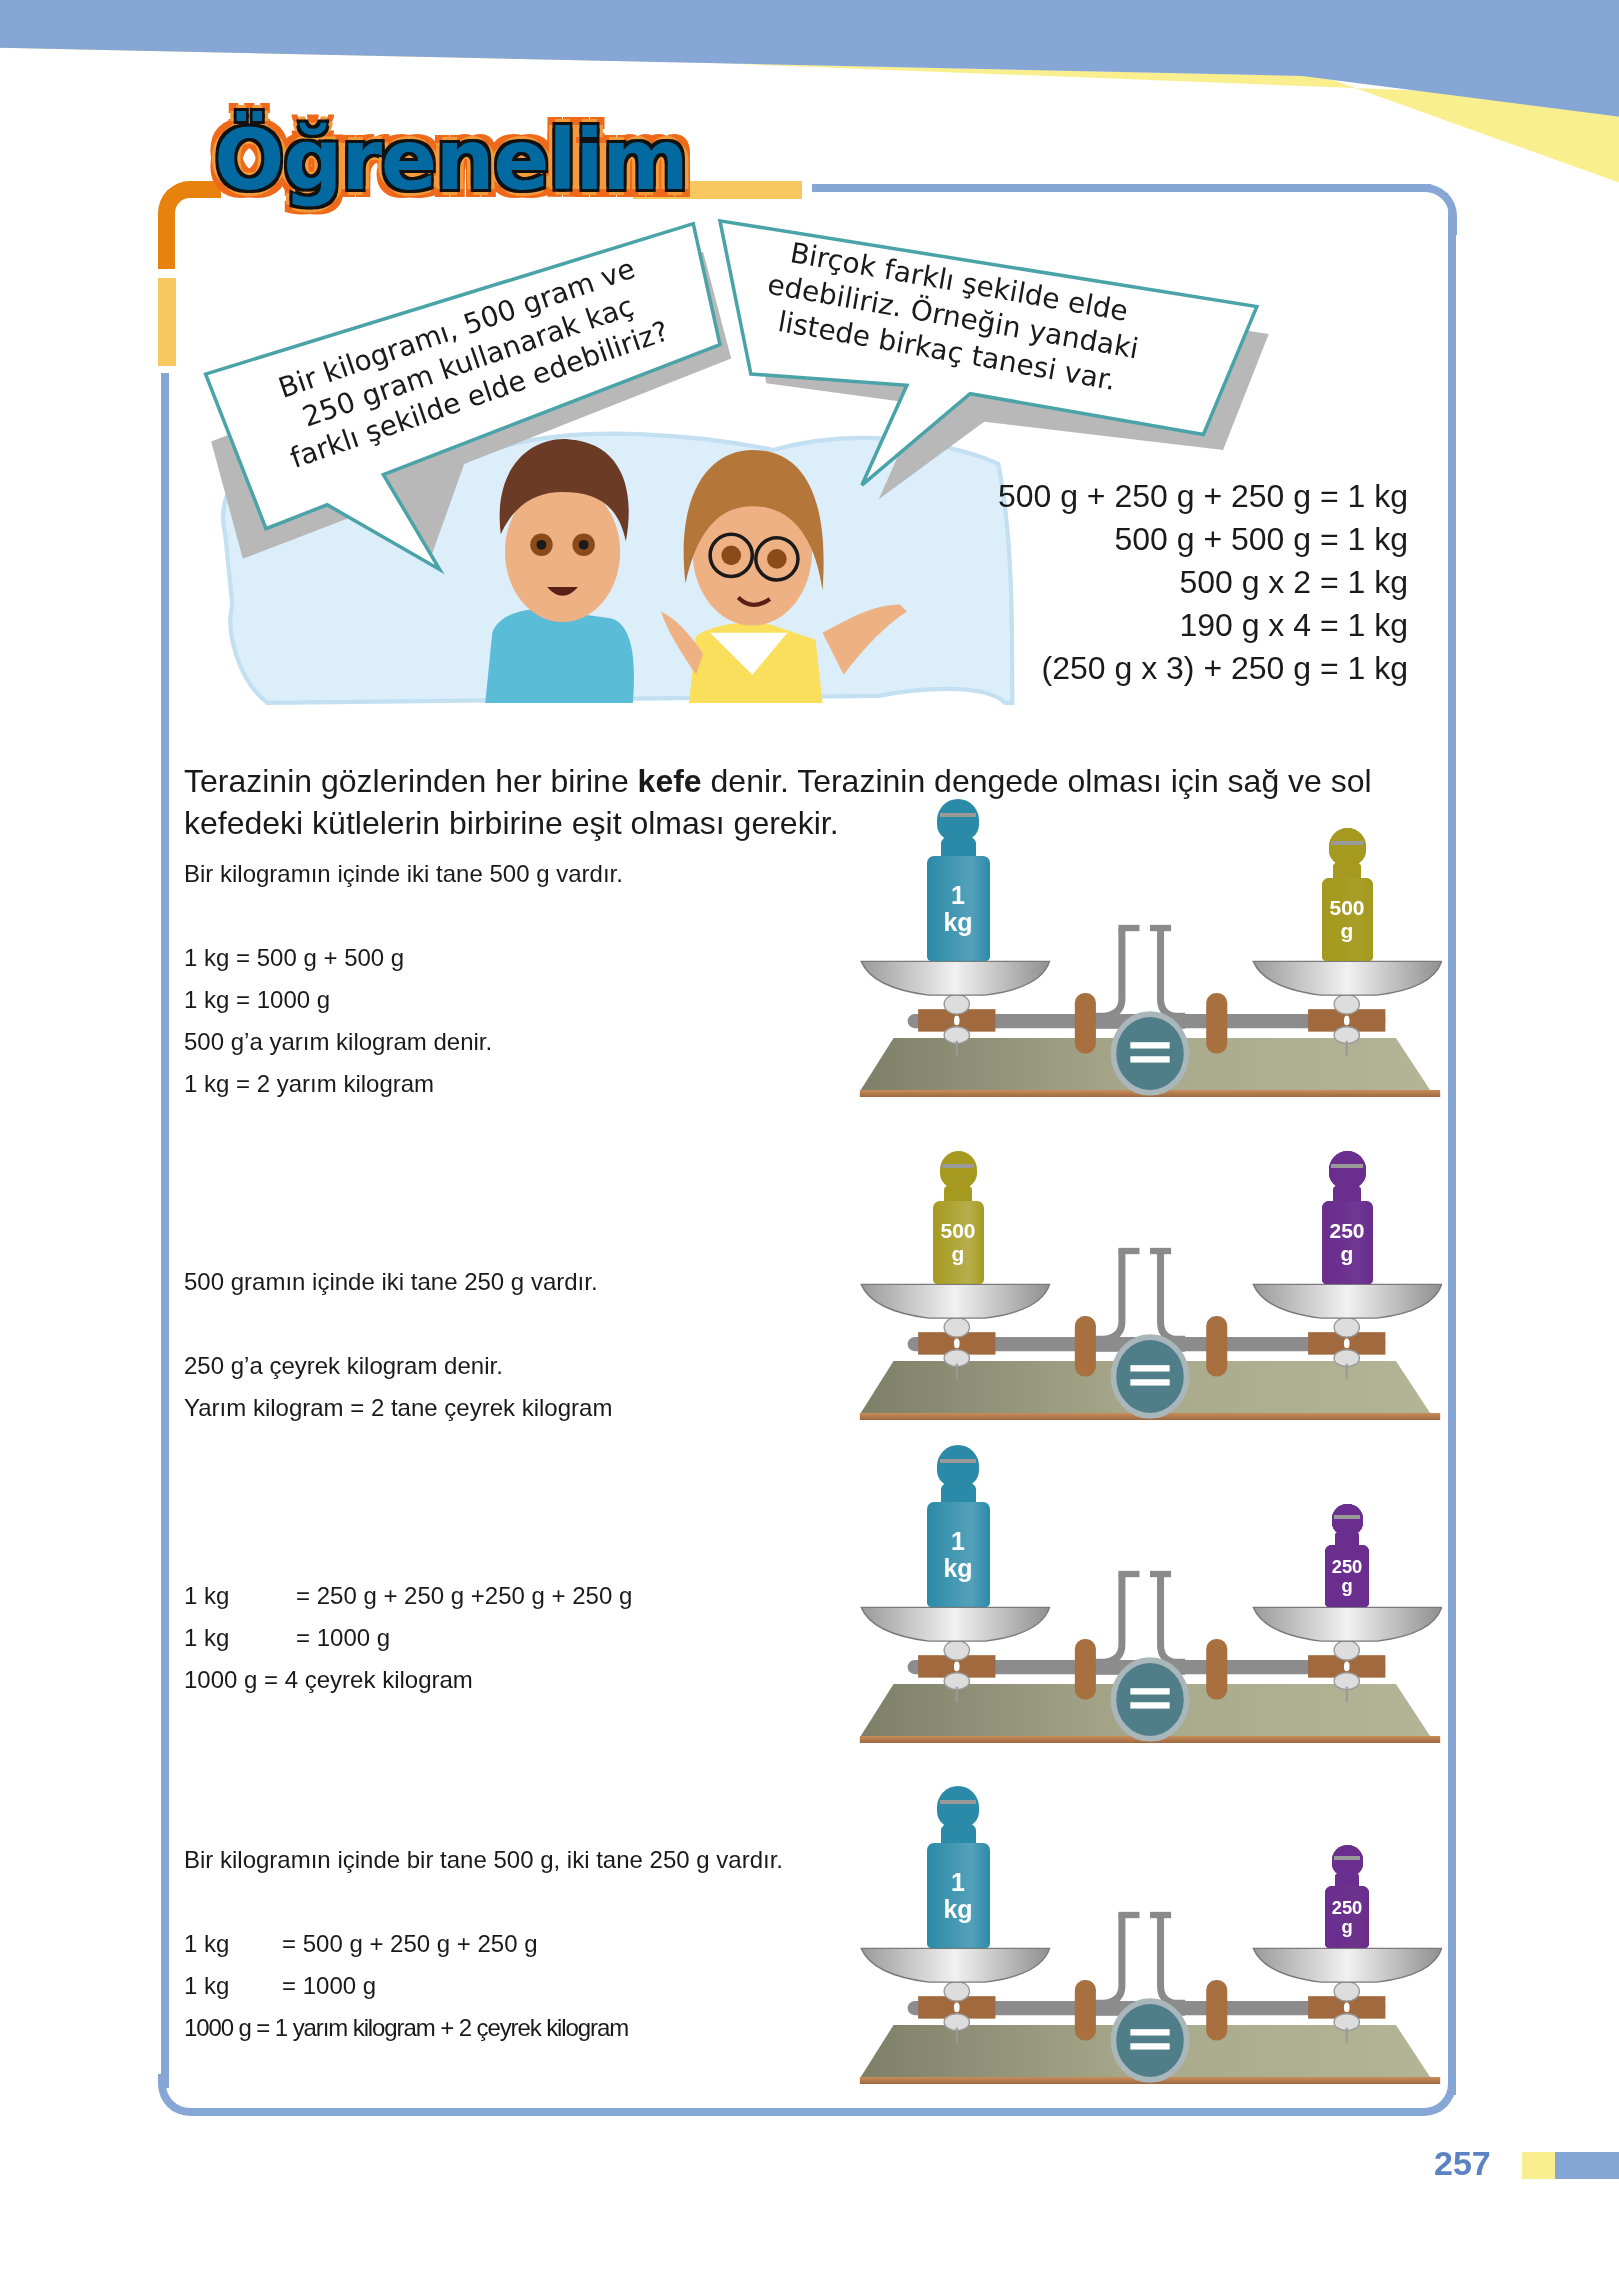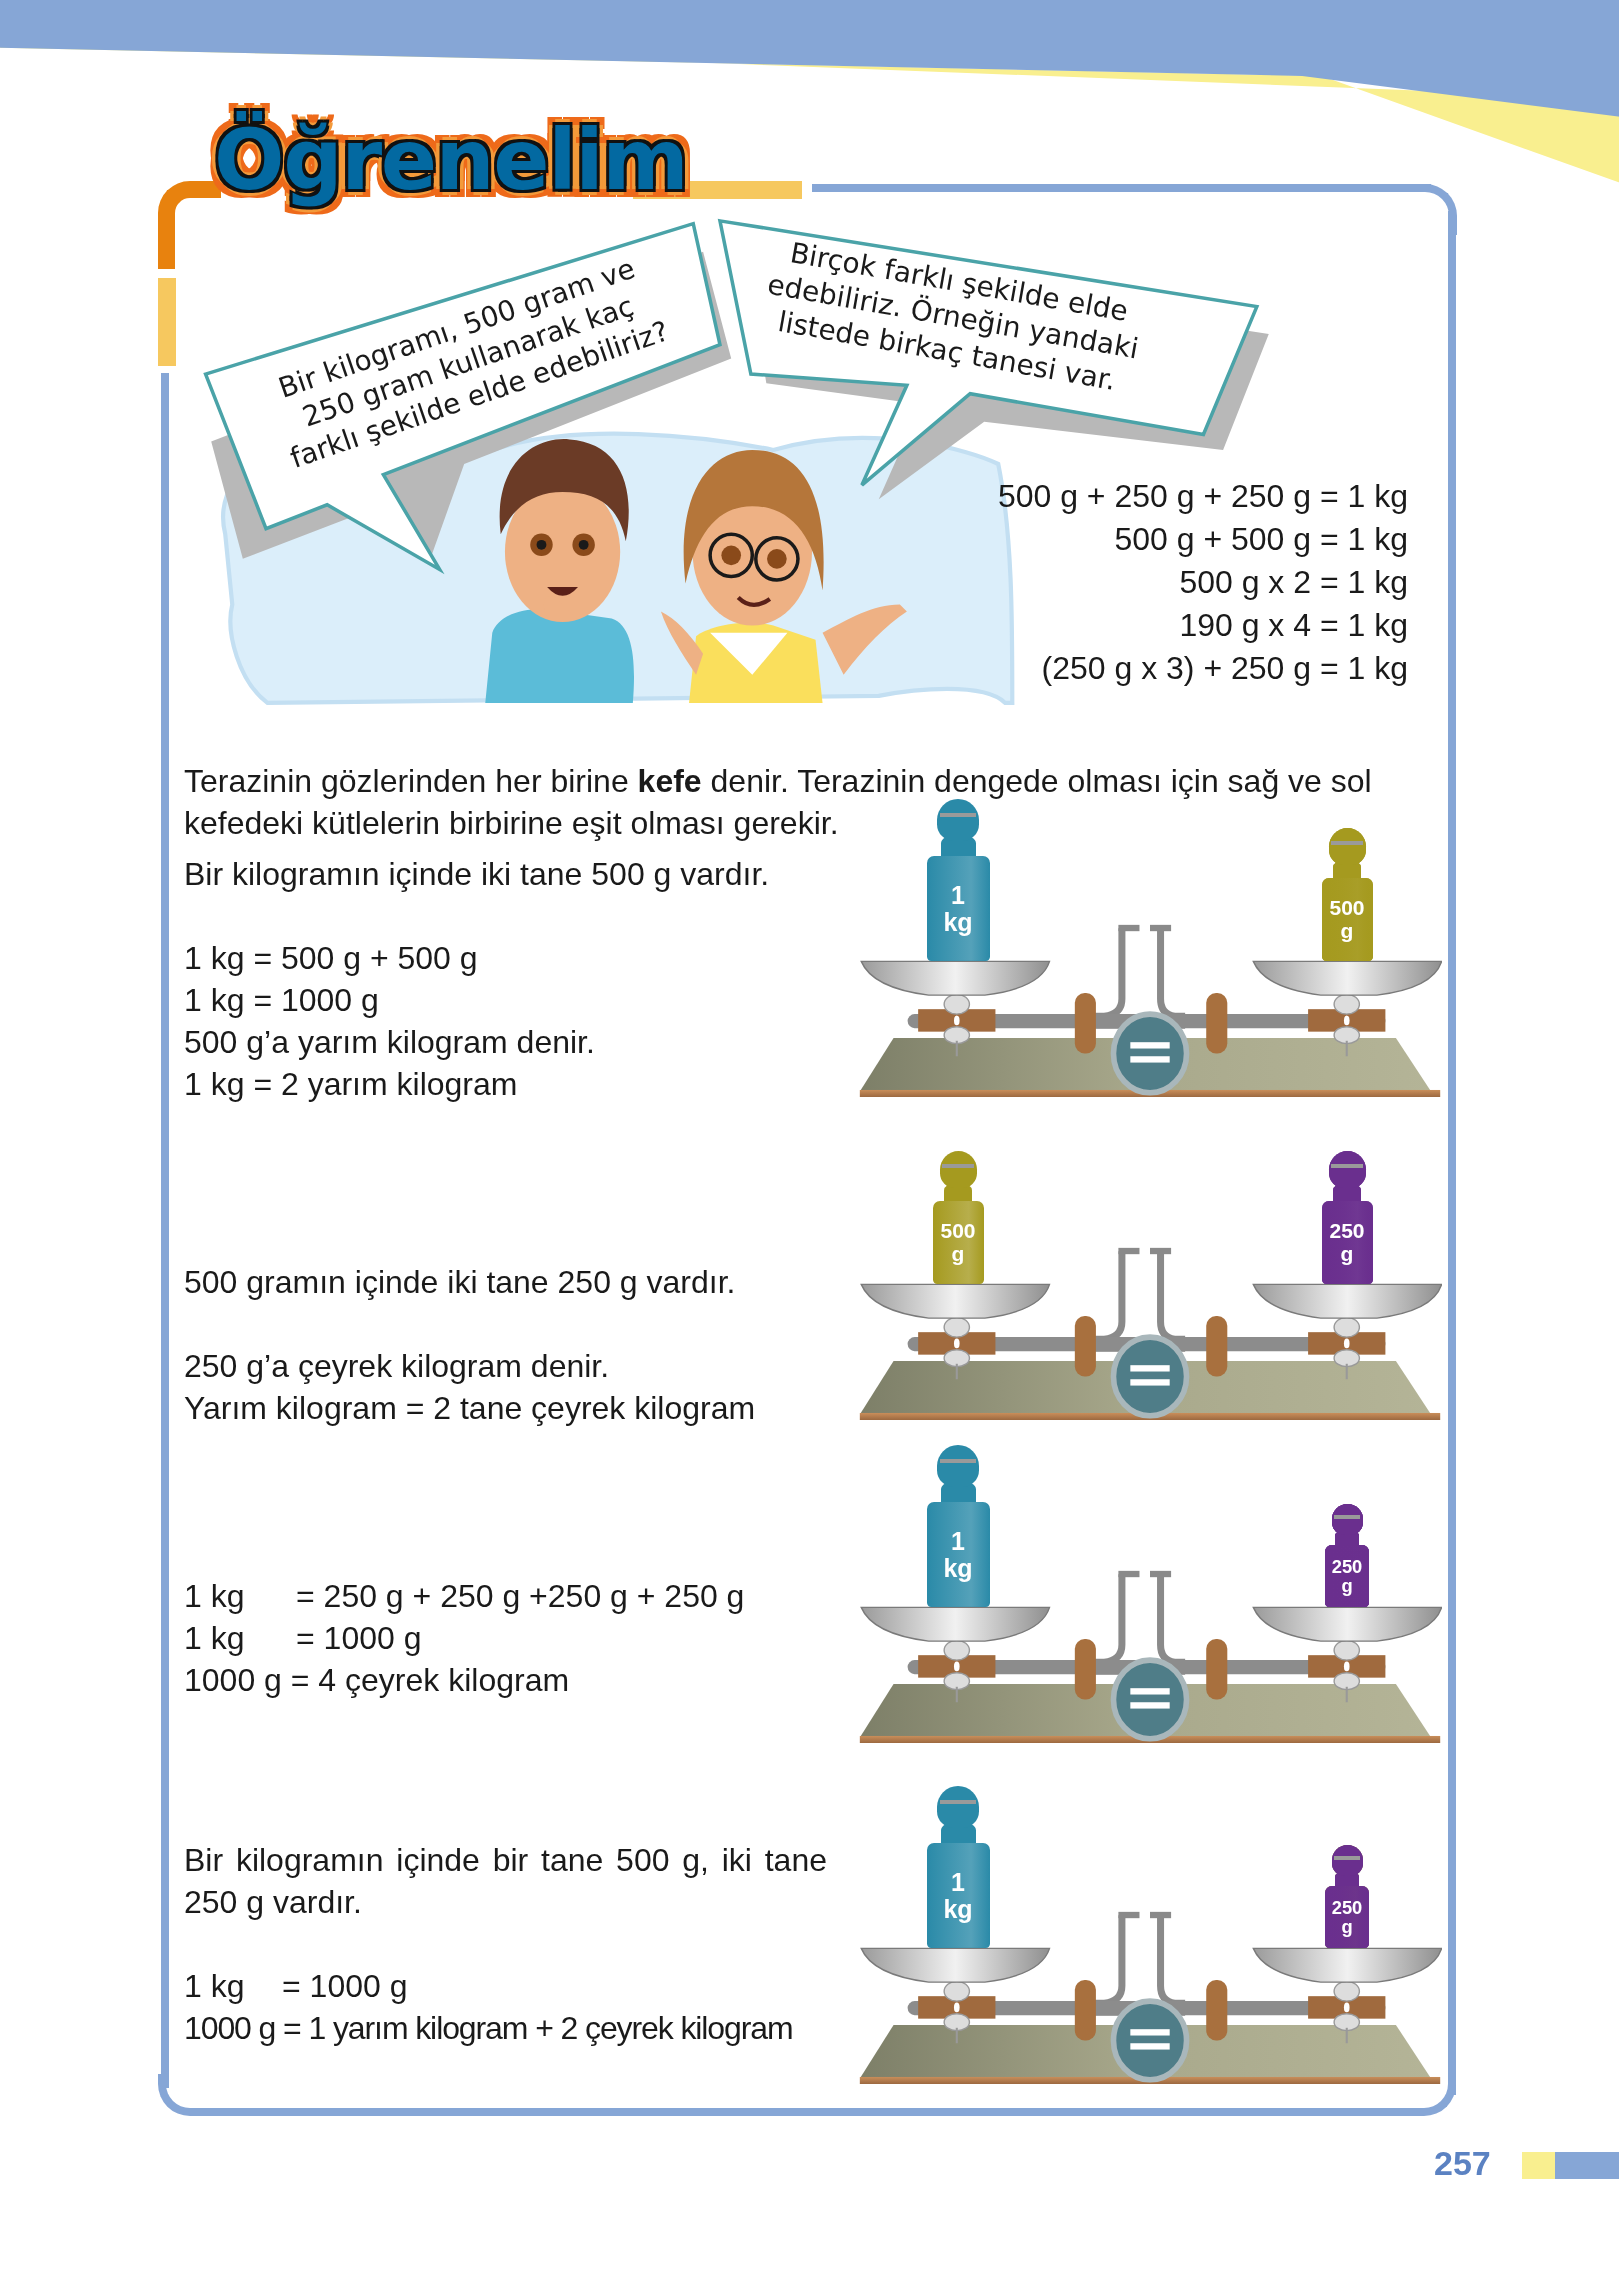--- a/index.html
+++ b/index.html
@@ -23,21 +23,21 @@
   
   #scene-svg { position:absolute; left:169px; top:204px; width:1279px; height:520px; }
   .bubble-text { position:absolute; font-family:"DejaVu Sans", sans-serif; font-size:28px; line-height:35px; color:#1a1a1a; text-align:center; white-space:nowrap; }
   .bubble-left-text { left:250px; top:309px; width:436px; transform:rotate(-19deg); transform-origin:center; }
   .bubble-right-text { left:742px; top:264px; width:422px; transform:rotate(10deg); transform-origin:center; }
   .eq-list { position:absolute; right:212px; top:475px; text-align:right; font-family:"Liberation Sans", sans-serif; font-size:32px; line-height:43px; }
   .eq-list div { white-space:nowrap; }
   
   .para { position:absolute; left:184px; top:716px; width:1251px; font-family:"Liberation Sans", sans-serif; font-size:32px; line-height:42px;margin-top:44px; }
   .para b { font-weight:bold; }
-  .section { position:absolute; left:184px; width:654px; font-family:"Liberation Sans", sans-serif; font-size:32px; line-height:42px; }
+  .section { position:absolute; left:184px; width:654px; font-family:"Liberation Sans", sans-serif; font-size:24px; line-height:42px; }
   .section .gap { height:42px; }
   .section .row { white-space:nowrap; }
   .row .lhs { display:inline-block; }
   .justify { text-align:justify; }
   
   .scale { position:absolute; left:851px; width:591px; height:267px; }
   .scale svg { position:absolute; left:0; top:0; width:591px; height:267px; }
   .weight { position:absolute; display:flex; flex-direction:column; align-items:center; }
   .w-knob { border-radius:50% 50% 40% 40%; position:relative; }
   .w-knob::after { content:""; position:absolute; left:8%; right:8%; top:34%; height:4.2px; background:#9a9a9a; }
@@ -146,20 +146,21 @@
 <div class="section" style="top:1533px;">
   <div class="gap"></div>
   <div class="row"><span class="lhs" style="width:112px">1 kg</span><span>= 250 g + 250 g +250 g + 250 g</span></div>
   <div class="row"><span class="lhs" style="width:112px">1 kg</span><span>= 1000 g</span></div>
   <div class="row"><span>1000 g = 4 çeyrek kilogram</span></div>
 </div>
 
 <div class="section justify" style="top:1839px; width:643px;">
   <div style="white-space:normal; text-align:justify;">Bir kilogramın içinde bir tane 500 g, iki tane 250 g vardır.</div>
   <div class="gap"></div>
+  <div class="row"><span class="lhs" style="width:98px">1 kg</span><span>= 500 g + 250 g + 250 g</span></div>
   <div class="row"><span class="lhs" style="width:98px">1 kg</span><span>= 1000 g</span></div>
   <div class="row" style="letter-spacing:-1.1px;"><span>1000 g = 1 yarım kilogram + 2 çeyrek kilogram</span></div>
 </div>
 
 <div class="scale" style="top:830px;">
 <svg viewBox="0 0 840 380">
   <defs>
     <linearGradient id="baseG" x1="0" y1="0" x2="1" y2="0">
       <stop offset="0" stop-color="#7d7f68"></stop>
           <stop offset="0.5" stop-color="#a9a98c"></stop>

